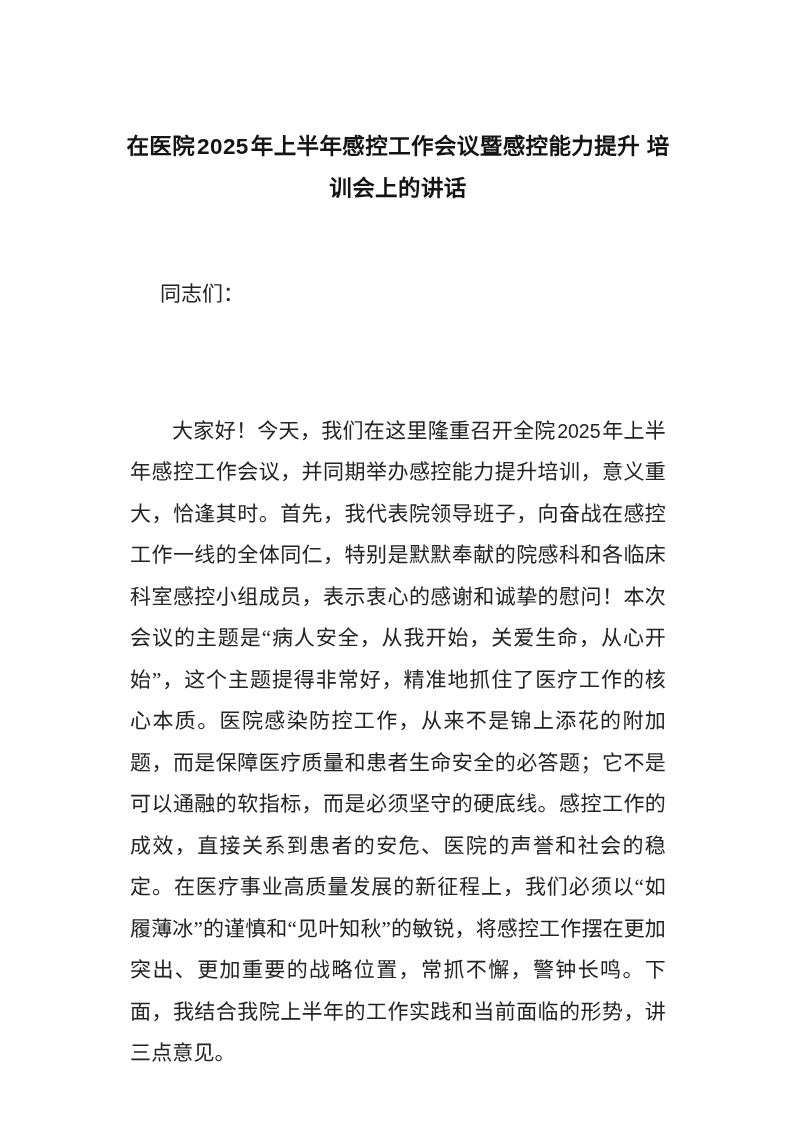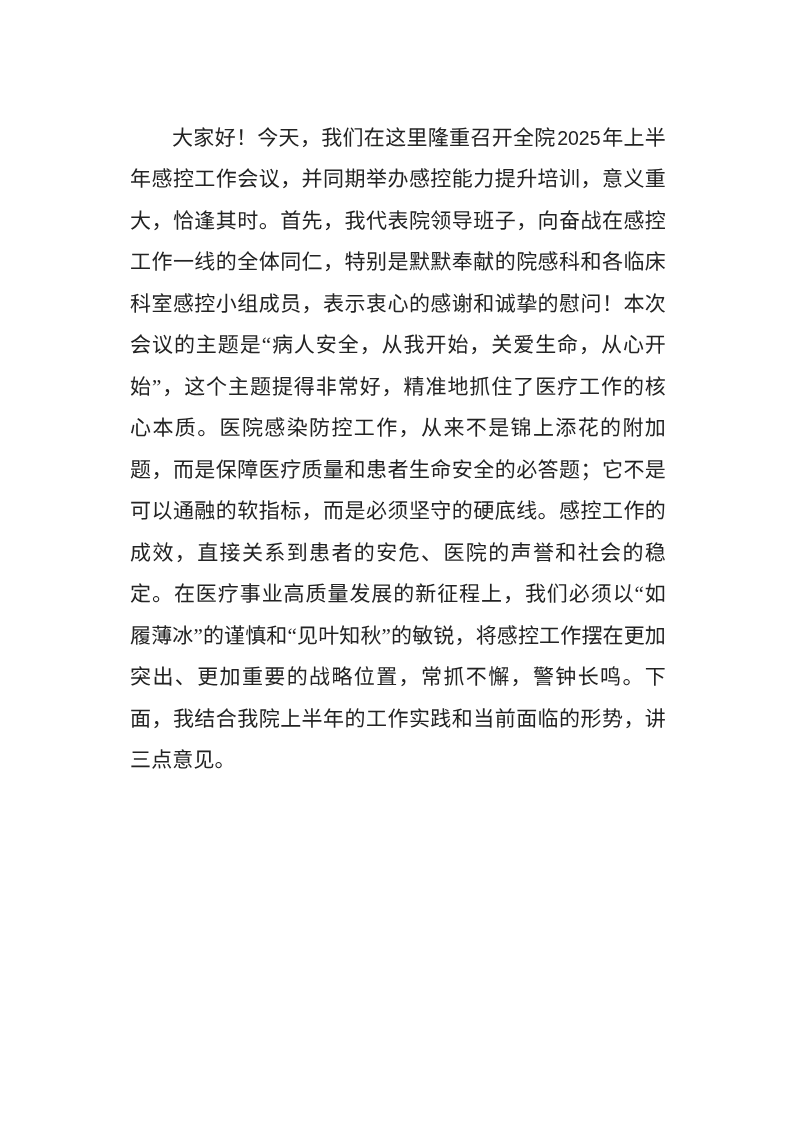--- a/index.html
+++ b/index.html
@@ -93,23 +93,28 @@
     padding: 0 1.5px;
     letter-spacing: 0;
   }
 </style>
 </head>
 <body>
 
 <div class="page">
   <div class="content">
 
+    <h1 class="doc-title">
+      <span>在医院</span><span class="t-num">2025</span><span>年上半年感控工作会议暨感控能力提升</span>
+      <span>培训会上的讲话</span>
+    </h1>
 
     <div class="body-block">
 
+      <p class="salutation">同志们：</p>
 
       <div class="spacer-line"></div>
 
       <p class="para indent"><span>大家好！今天，我们在这里隆重召开全院</span><span class="num">2025</span><span>年上半年感控工作会议，并同期举办感控能力提升培训，意义重大，恰逢其时。首先，我代表院领导班子，向奋战在感控工作一线的全体同仁，特别是默默奉献的院感科和各临床科室感控小组成员，表示衷心的感谢和诚挚的慰问！本次会议的主题是“病人安全，从我开始，关爱生命，从心开始”，这个主题提得非常好，精准地抓住了医疗工作的核心本质。医院感染防控工作，从来不是锦上添花的附加题，而是保障医疗质量和患者生命安全的必答题；它不是可以通融的软指标，而是必须坚守的硬底线。感控工作的成效，直接关系到患者的安危、医院的声誉和社会的稳定。在医疗事业高质量发展的新征程上，我们必须以“如履薄冰”的谨慎和“见叶知秋”的敏锐，将感控工作摆在更加突出、更加重要的战略位置，常抓不懈，警钟长鸣。下面，我结合我院上半年的工作实践和当前面临的形势，讲三点意见。</span></p>
 
     </div>
   </div>
 </div>
 
 </body></html>

